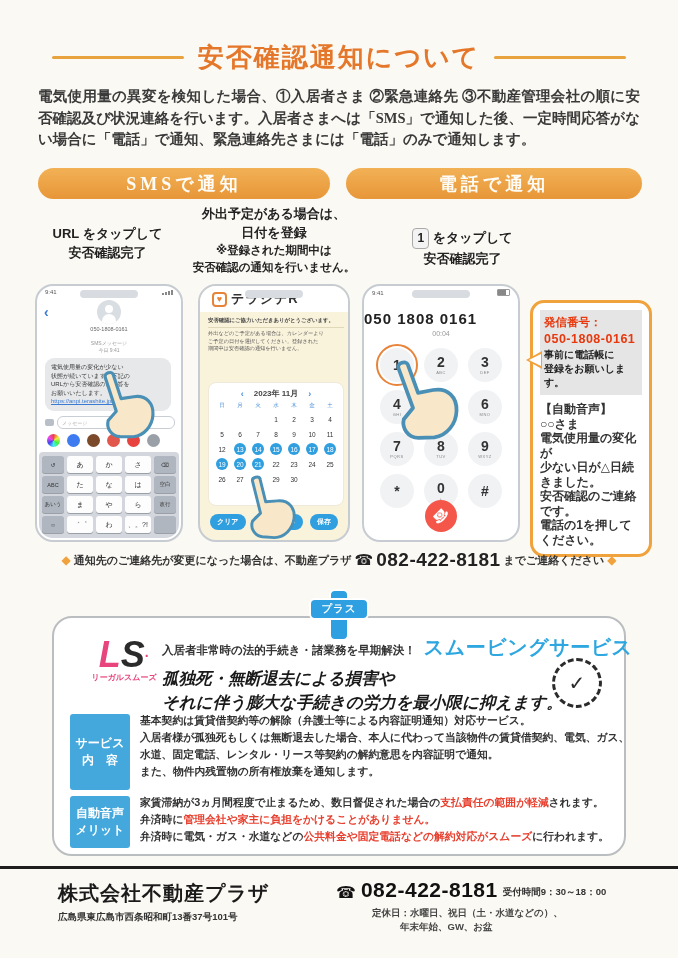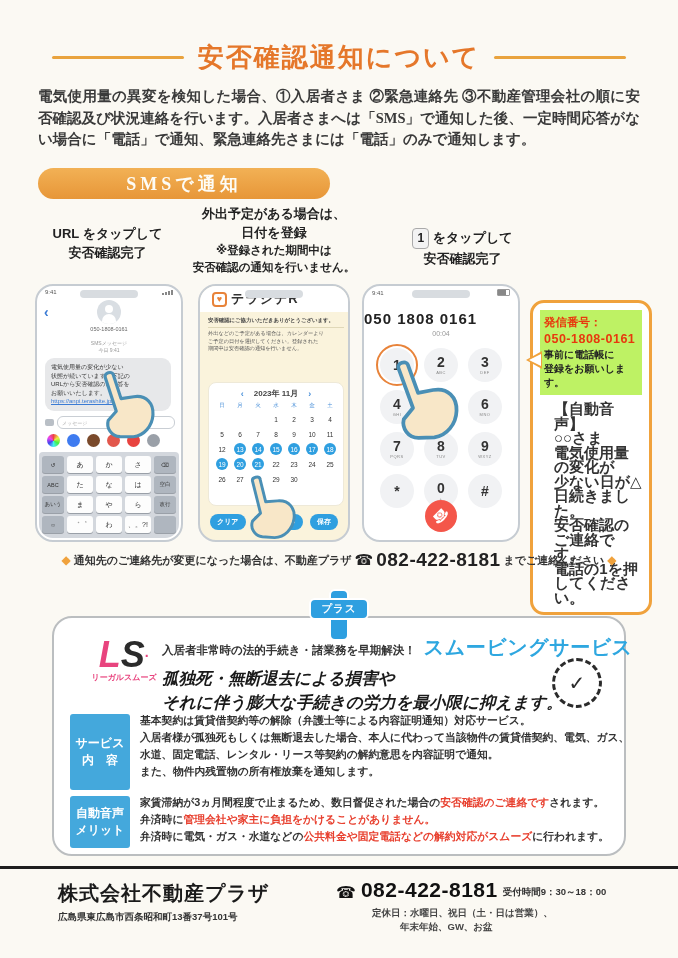--- a/index.html
+++ b/index.html
@@ -83,26 +83,26 @@
   .dial-key{position:relative;background:#F1F2F4;border-radius:50%;display:flex;flex-direction:column;align-items:center;justify-content:center;}
   .dk-d{font-size:14px;font-weight:bold;color:#333;line-height:15px;}
   .dk-l{font-size:4px;color:#888;letter-spacing:.5px;}
   .dial-key.ringed::after{content:'';position:absolute;inset:-4px;border:2.5px solid #E8833A;border-radius:50%;}
   .hangup{position:absolute;left:50%;bottom:8px;transform:translateX(-50%);width:32px;height:32px;border-radius:50%;background:#F4564A;display:flex;align-items:center;justify-content:center;}
   .hangup span{color:#fff;font-size:14px;transform:rotate(135deg);}
   
   .callout{position:absolute;left:530px;top:300px;width:122px;min-height:238px;background:#fff;border:3px solid #F0A23C;border-radius:14px;box-sizing:border-box;padding:7px;}
   .callout::before{content:'';position:absolute;left:-16px;top:48px;border:9px solid transparent;border-right:16px solid #F0A23C;}
   .callout::after{content:'';position:absolute;left:-10px;top:51px;border:6px solid transparent;border-right:12px solid #fff;}
-  .yellowbox{background:#bef264;padding:5px 4px;}
+  .yellowbox{background:#e5e5e5;padding:5px 4px;}
   .co-label{color:#E8380D;font-weight:bold;font-size:11.5px;}
   .co-number{color:#E8380D;font-weight:bold;font-size:12.5px;letter-spacing:.5px;margin:2px 0;}
   .co-note{color:#222;font-weight:bold;font-size:10px;line-height:14px;}
   .voice{margin-top:7px;}
-  .voice-line{font-size:15px;line-height:14.5px;font-weight:bold;color:#333;margin-left:14px;}
+  .voice-line{font-size:12px;line-height:14.5px;font-weight:bold;color:#333;}
   
   .noticeline{position:absolute;top:549px;left:0;width:678px;display:flex;justify-content:center;align-items:center;gap:3px;}
   .diamond{color:#F0A23C;font-size:12px;}
   .nl-txt{font-size:11px;font-weight:bold;color:#333;}
   .nl-phoneicon{font-size:15px;color:#222;}
   .nl-phone{font-size:19px;font-weight:bold;color:#222;letter-spacing:.5px;}
   
   .plus{position:absolute;left:309px;top:589px;width:60px;height:52px;z-index:3;}
   .plus .v{position:absolute;left:50%;top:0;transform:translateX(-50%);width:20px;height:52px;background:#2E9FE0;border:2px solid #fff;border-radius:6px;box-sizing:border-box;}
   .plus .h{position:absolute;top:9px;left:0;width:60px;height:22px;background:#2E9FE0;border:2px solid #fff;border-radius:6px;box-sizing:border-box;
@@ -147,20 +147,21 @@
 <div class="page">
 
   <div class="title-row">
     <span class="rule"></span>
     <span class="page-title">安否確認通知について</span>
     <span class="rule"></span>
   </div>
   <div class="intro">電気使用量の異変を検知した場合、①入居者さま ②緊急連絡先 ③不動産管理会社の順に安否確認及び状況連絡を行います。入居者さまへは「SMS」で通知した後、一定時間応答がない場合に「電話」で通知、緊急連絡先さまには「電話」のみで通知します。</div>
 
   <div class="banner sms">SMSで通知</div>
+  <div class="banner tel">電話で通知</div>
 
   <div class="cap cap-sms">
     <div class="cap-l1">URL をタップして</div>
     <div class="cap-l1">安否確認完了</div>
   </div>
   <div class="cap cap-mid">
     <div class="cap-l1">外出予定がある場合は、</div>
     <div class="cap-l1">日付を登録</div>
     <div class="cap-note">※登録された期間中は</div>
     <div class="cap-note">安否確認の通知を行いません。</div>
@@ -514,32 +515,32 @@
         <div class="svc-line"><span>入居者様が孤独死もしくは無断退去した場合、本人に代わって当該物件の賃貸借契約、電気、ガス、</span></div>
         <div class="svc-line"><span>水道、固定電話、レンタル・リース等契約の解約意思を内容証明で通知。</span></div>
         <div class="svc-line"><span>また、物件内残置物の所有権放棄を通知します。</span></div>
       </div>
 
     <div class="svc-row-label lbl-2">
       <div>自動音声</div>
       <div>メリット</div>
     </div>
     <div class="svc-lines sl-2" id="svc-lines-1">
-        <div class="svc-line"><span>家賃滞納が3ヵ月間程度で止まるため、数日督促された場合の</span><span class="red">安否確認のご連絡です</span><span>されます。</span></div>
+        <div class="svc-line"><span>家賃滞納が3ヵ月間程度で止まるため、数日督促された場合の</span><span class="red">支払責任の範囲が軽減</span><span>されます。</span></div>
         <div class="svc-line"><span>弁済時に</span><span class="red">管理会社や家主に負担をかけることがありません。</span></div>
         <div class="svc-line"><span>弁済時に電気・ガス・水道などの</span><span class="red">公共料金や固定電話などの解約対応がスムーズ</span><span>に行われます。</span></div>
       </div>
   </div>
 
   <div class="footrule"></div>
   <div class="f-company">株式会社不動産プラザ</div>
   <div class="f-address">広島県東広島市西条昭和町13番37号101号</div>
   <div class="f-phonerow">
     <span class="f-phoneicon">☎</span>
     <span class="f-phone">082-422-8181</span>
     <span class="f-hours">受付時間9：30～18：00</span>
   </div>
   <div class="holidays" id="holidays">
-      <div class="holiday-line">定休日：水曜日、祝日（土・日は営業）、</div>
+      <div class="holiday-line">定休日：水曜日、祝日（土・水道などの）、</div>
       <div class="holiday-line">年末年始、GW、お盆</div>
     </div>
 
 </div>
 
 </body></html>

